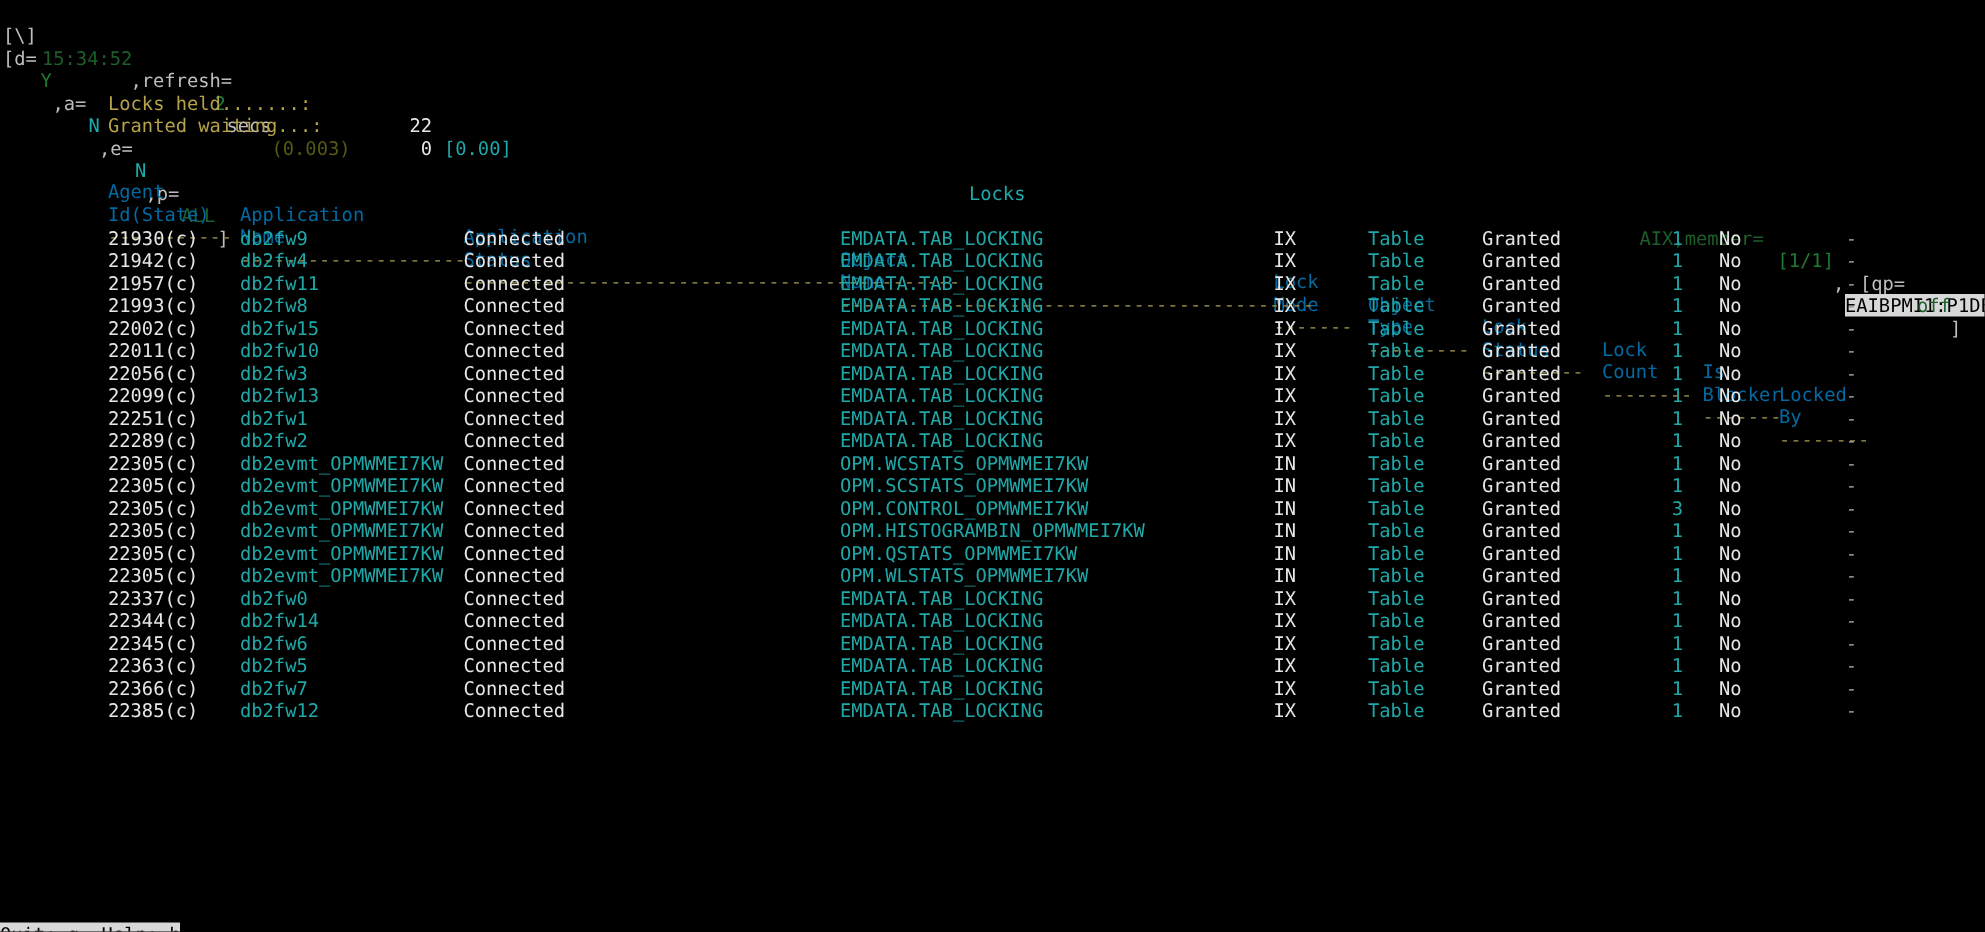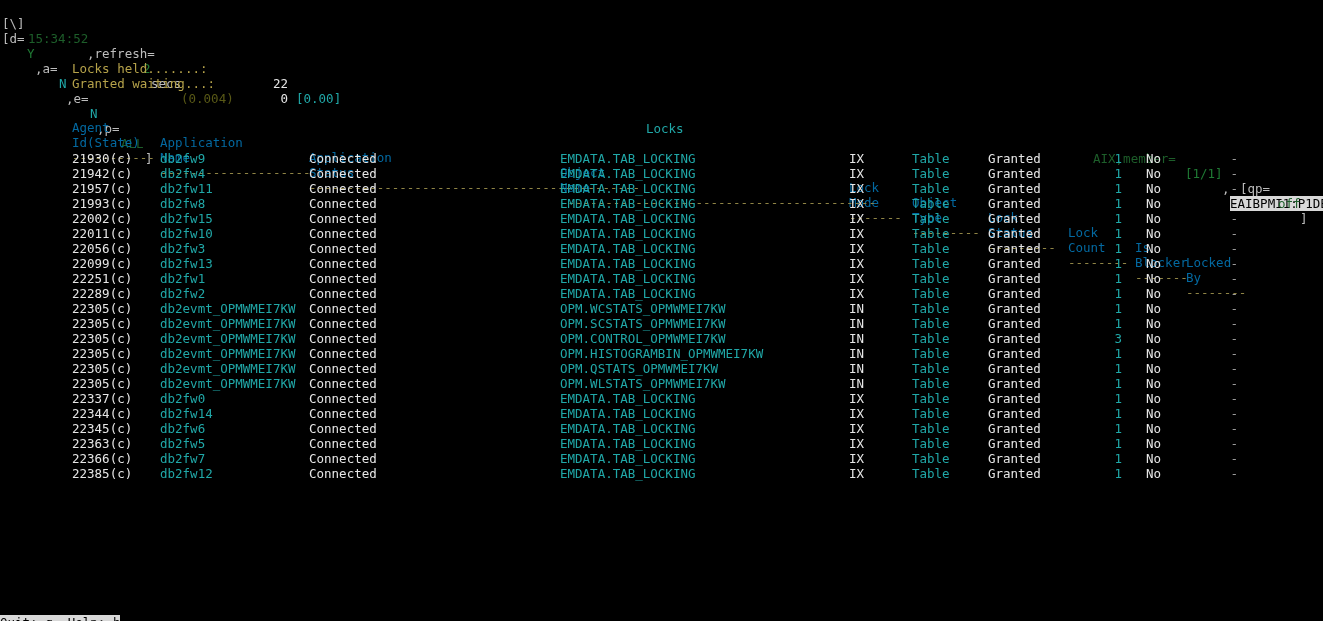--- a/index.html
+++ b/index.html
@@ -92,21 +92,21 @@
 <body>
 
 <div class="term">
 
   <div class="row" id="topbar">
     <span class="col c-gray" style="left:2px">[\]</span>
     <span class="col c-dgreen" style="left:28px">15:34:52</span>
     <span class="col c-gray" style="left:87px">,refresh=</span>
     <span class="col c-green" style="left:143px">2</span>
     <span class="col c-gray" style="left:151px">secs</span>
-    <span class="col c-olive" style="left:181px">(0.004)</span>
+    <span class="col c-olive" style="left:181px">(0.003)</span>
 
     <span class="col c-teal" id="title-locks">Locks</span>
 
     <span class="col c-dgreen" id="rightinfo">AIX,member=</span>
     <span class="col c-green" style="left:1185px">[1/1]</span>
     <span class="col c-gray" style="left:1222px">,</span>
     <span class="col hl" style="left:1230px">EAIBPMI1:P1DEDB</span>
   </div>
 
   <div class="row" id="topbar2">

